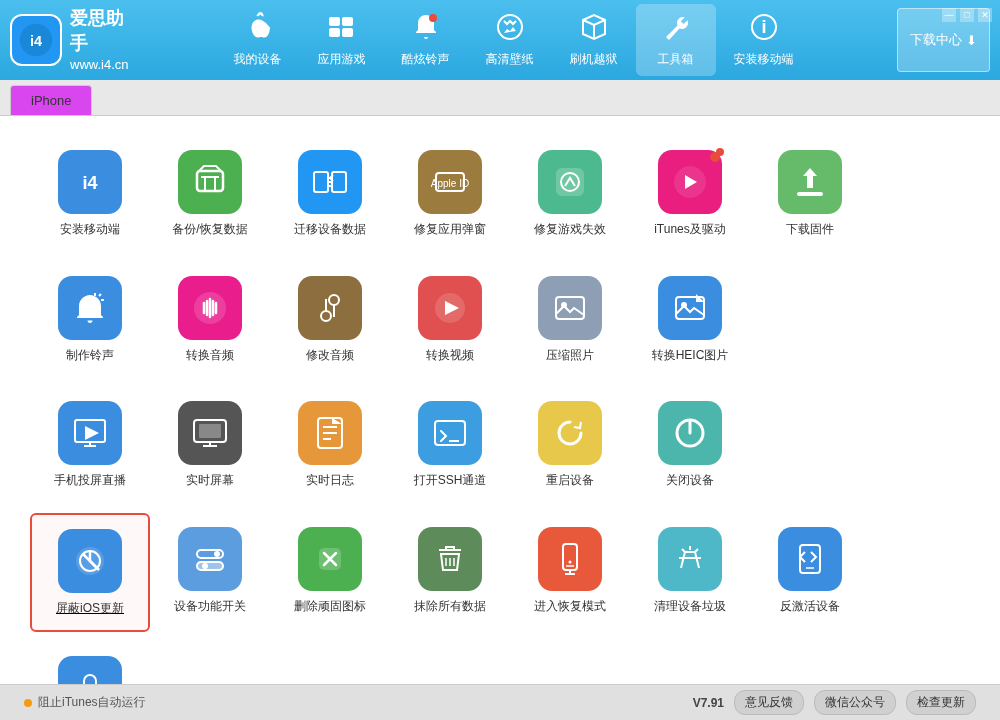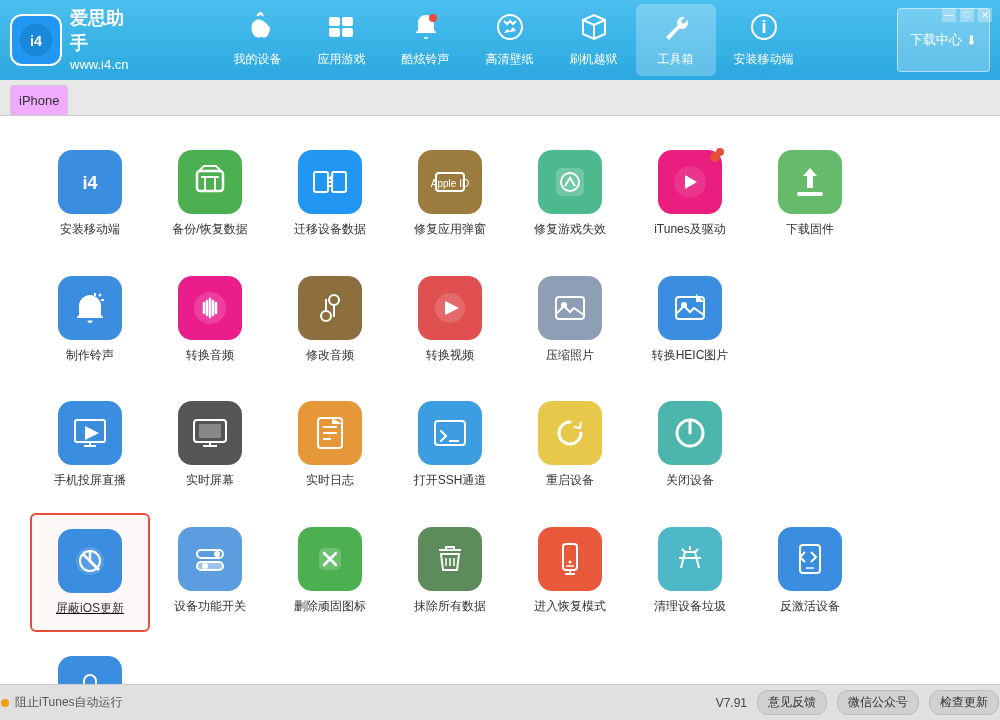--- a/index.html
+++ b/index.html
@@ -89,22 +89,22 @@
     
     .tab-bar {
       background: #e8e8e8;
       border-bottom: 1px solid #ccc;
       display: flex;
       align-items: flex-end;
       padding-left: 10px;
       height: 36px;
     }
     .tab {
-      padding: 6px 8px;
-      background: #f0abfc;
+      padding: 6px 20px;
+      background: #d946ef;
       border: 1px solid #ccc;
       border-bottom: none;
       font-size: 13px;
       color: #333;
       cursor: pointer;
       border-radius: 4px 4px 0 0;
       height: 30px;
       display: flex;
       align-items: center;
     }
@@ -159,38 +159,38 @@
       text-align: center;
       line-height: 1.3;
     }
 
     
     .footer {
       background: #e0e0e0;
       height: 36px;
       display: flex;
       align-items: center;
-      padding: 0 1px;
+      padding: 0 24px;
       border-top: 1px solid #ccc;
       font-size: 12px;
       color: #555;
       gap: 10px;
     }
     .footer-left { display: flex; align-items: center; gap: 6px; flex: 1; }
     .footer-status-dot { width: 8px; height: 8px; background: #f39c12; border-radius: 50%; }
     .footer-btn {
       background: #d0d0d0;
       border: 1px solid #bbb;
       border-radius: 11px;
       padding: 3px 10px;
       font-size: 12px;
       cursor: pointer;
       color: #333;
     }
-    .footer-version { margin-left: auto; font-weight: normal; color: #444; }
+    .footer-version { margin-left: auto; font-weight: bold; color: #444; }
 
     
     .notif-dot {
       width: 8px; height: 8px;
       background: #e74c3c;
       border-radius: 50%;
       position: absolute;
       top: -2px; right: -2px;
     }
   </style>

